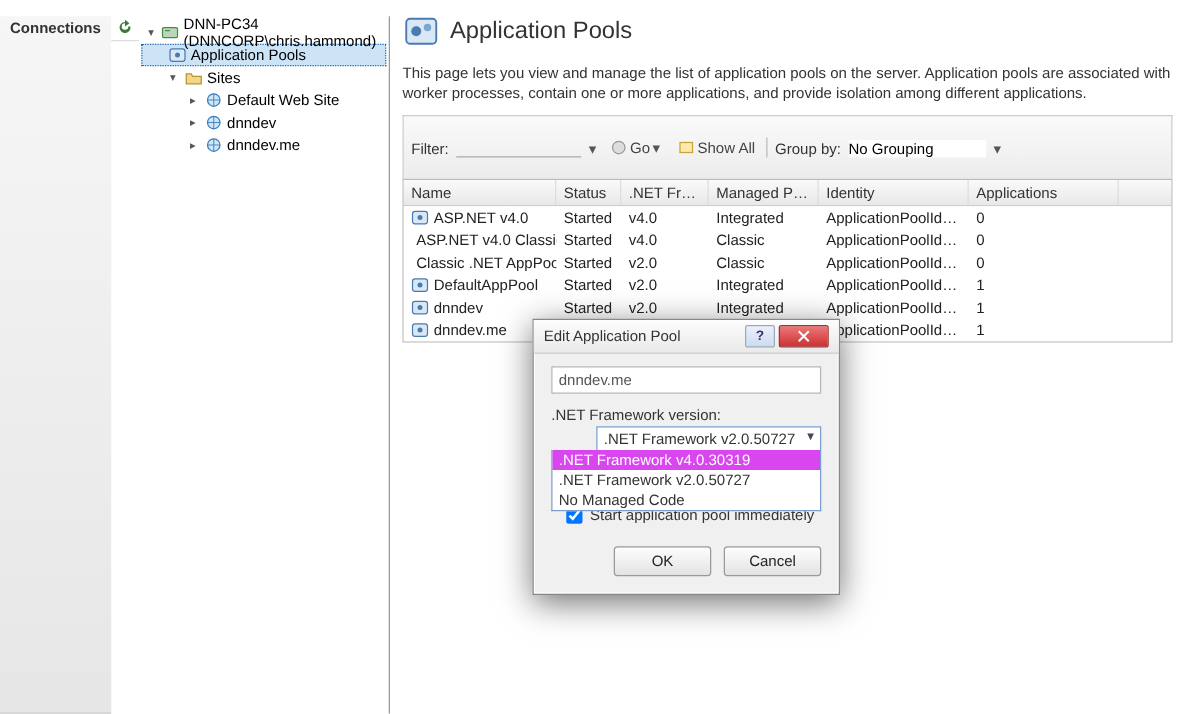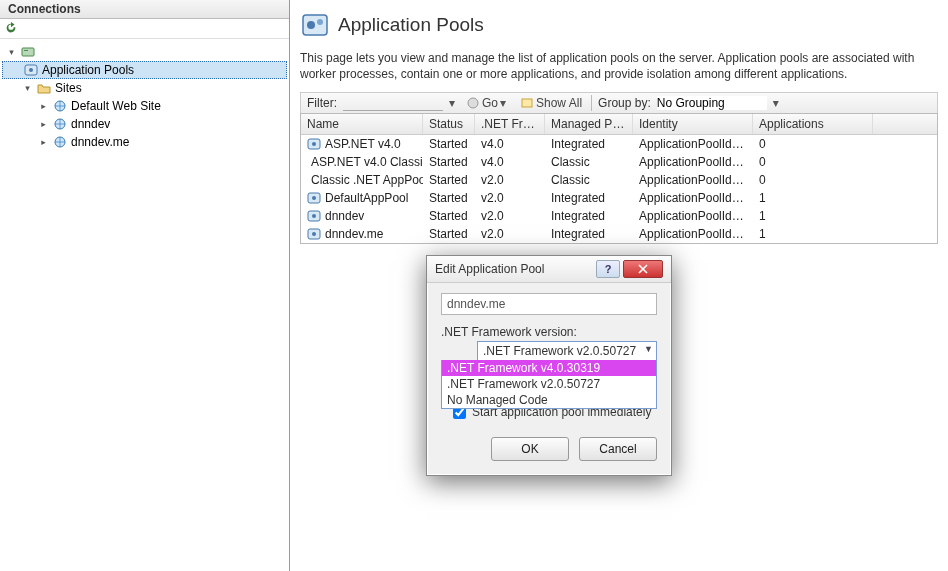--- a/index.html
+++ b/index.html
@@ -1,33 +1,33 @@
 <!DOCTYPE html>
 <html><head>
 <meta charset="utf-8">
 <style>
 * { box-sizing: border-box; margin: 0; padding: 0; font-family: "Segoe UI", Tahoma, sans-serif; font-size: 12px; }
 body { background: #fff; width: 948px; height: 571px; display: flex; flex-direction: column; overflow: hidden; position: relative; }
-.conn-panel { width: 290px; border-right: 1px solid #999; display: flex; flex-direction: column; background: #fff; }
+.conn-panel { width: 312px; border-right: 1px solid #999; display: flex; flex-direction: row; background: #fff; margin-top: 13px; }
 .conn-header { background: linear-gradient(#f6f6f6,#e6e6e6); border-bottom: 1px solid #bbb; padding: 2px 8px; font-weight: bold; color: #333; }
 .conn-toolbar { padding: 2px 4px; height: 20px; border-bottom: 1px solid #ddd; }
 .conn-toolbar .ref-icon { width:14px; height:14px; display:inline-block; }
 .tree { padding: 4px 2px; user-select: none; }
 .tree-row { display: flex; align-items: center; height: 18px; gap: 3px; padding-left: 4px; cursor: default; }
 .tree-row.indent1 { padding-left: 20px; }
 .tree-row.indent2 { padding-left: 36px; }
 .tree-row.selected { background: #cde4f7; border: 1px dotted #2a6fb5; }
 .tree-row.selected span { color: #000; }
 .toggle { width: 11px; height: 11px; display: inline-flex; align-items: center; justify-content: center; font-size: 9px; color: #555; }
 .node-icon { width: 16px; height: 16px; display: inline-flex; align-items: center; justify-content: center; }
 .main { flex: 1; display: flex; flex-direction: column; padding: 6px 10px 10px 10px; }
 .main-header { display: flex; align-items: center; gap: 8px; padding: 4px 0 10px 0; }
 .main-title { font-size: 19px; color: #333; }
 .main-desc { color: #333; line-height: 1.35; margin-bottom: 10px; }
-.toolbar-row { display: flex; align-items: center; gap: 6px; border: 1px solid #ccc; border-bottom: none; background: linear-gradient(#fafafa,#ececec); padding: 2px 6px; }
+.toolbar-row { display: flex; align-items: flex-end; gap: 6px; border: 1px solid #ccc; border-bottom: none; background: linear-gradient(#fafafa,#ececec); padding: 17px 6px; }
 .toolbar-row .lbl { color: #333; }
 .toolbar-row .filter-box { border: none; border-bottom: 1px solid #aaa; width: 100px; background: transparent; }
 .toolbar-row .dd { width:8px; color:#555; }
 .toolbar-row .tb-btn { display:flex; align-items:center; gap:2px; padding:1px 3px; cursor:default; color:#444; }
 .groupby { border: none; background:#fff; width:110px; }
 .table-wrap { border:1px solid #bbb; }
 .grid-head { display: grid; grid-template-columns: 122px 52px 70px 88px 120px 120px; background: linear-gradient(#fafafa,#e8e8e8); border-bottom: 1px solid #ccc; }
 .grid-head .cell { padding: 3px 6px; border-right:1px solid #ddd; color:#333; white-space:nowrap; overflow:hidden; text-overflow:ellipsis; }
 .grid-body .row { display: grid; grid-template-columns: 122px 52px 70px 88px 120px 120px; }
 .grid-body .row:nth-child(odd){ background:#fff; }
@@ -77,20 +77,21 @@
     </div>
     <div class="tree">
       <div class="tree-row">
         <span class="toggle">▾</span>
         <span class="node-icon">
             <svg width="16" height="16">
               <rect x="2" y="4" width="12" height="8" rx="1" fill="#b9d8b9" stroke="#4a8a4a"></rect>
               <rect x="4" y="6" width="4" height="1" fill="#4a8a4a"></rect>
             </svg>
           </span>
+        <span>DNN-PC34 (DNNCORP\chris.hammond)</span>
       </div>
       <div class="tree-row indent1 selected">
         <span class="node-icon">
             <svg width="16" height="16">
               <rect x="2" y="3" width="12" height="10" rx="2" fill="#d8e8f5" stroke="#4a7ab0"></rect>
               <circle cx="8" cy="8" r="2" fill="#4a7ab0"></circle>
             </svg>
           </span>
         <span>Application Pools</span>
       </div>

